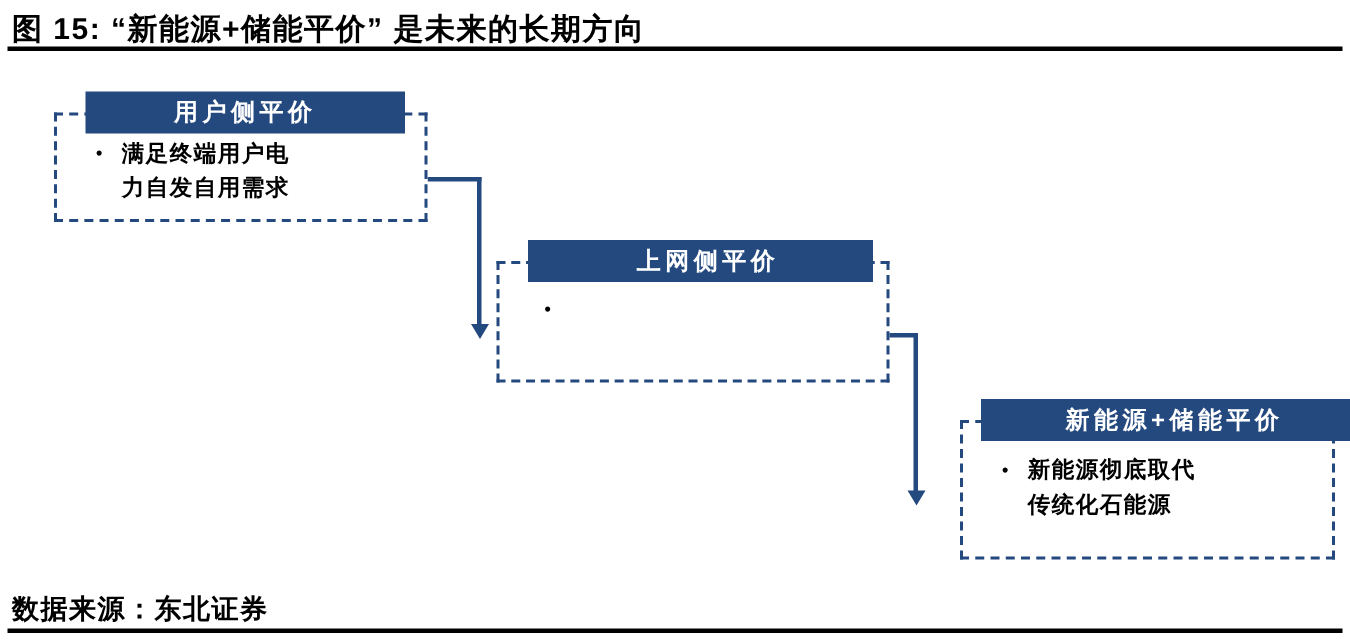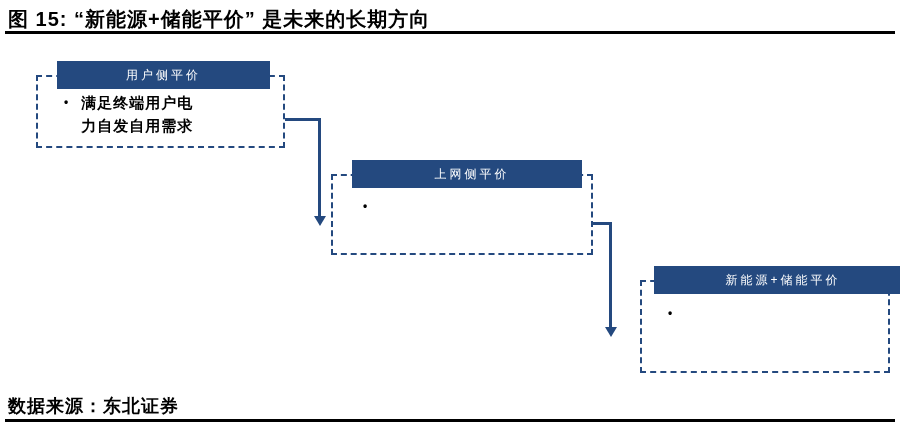--- a/index.html
+++ b/index.html
@@ -15,21 +15,21 @@
   .rule { position:absolute; left:5px; right:5px; height:3px; background:#000; }
   .rule-top { top:31px; }
   .rule-bottom { top:419px; }
   .footer-source {
     position:absolute; left:8px; top:394px;
     font-size:18px; font-weight:bold; color:#000; letter-spacing:1px;
   }
 
   .step-header {
     position:absolute; background:var(--navy,#24497F); color:#fff;
-    font-weight:normal; font-size:12px; letter-spacing:3px;
+    font-weight:bold; font-size:16px; letter-spacing:3px;
     display:flex; align-items:center; justify-content:center;
     z-index:2; height:28px;
   }
   .step-body {
     position:absolute; border:2px dashed var(--navy,#24497F);
     background:#fff; z-index:1;
   }
   .bullet-row {
     position:absolute; display:flex; gap:12px; z-index:3;
     font-size:15px; font-weight:bold; color:#000; line-height:23px;
@@ -96,18 +96,19 @@
   </div>
 
   <div class="hline c2-h"></div>
   <div class="vline c2-v"></div>
   <div class="arrow-down c2-a"></div>
 
   <div class="step-header s3-header">新能源+储能平价</div>
   <div class="step-body s3-body"></div>
   <div class="bullet-row s3-bullet">
     <span class="dot">•</span>
+    <span><span>新能源彻底取代</span><br><span>传统化石能源</span></span>
   </div>
 
   <div class="footer-source">数据来源：东北证券</div>
   <div class="rule rule-bottom"></div>
 
 </div>
 
 </body></html>

